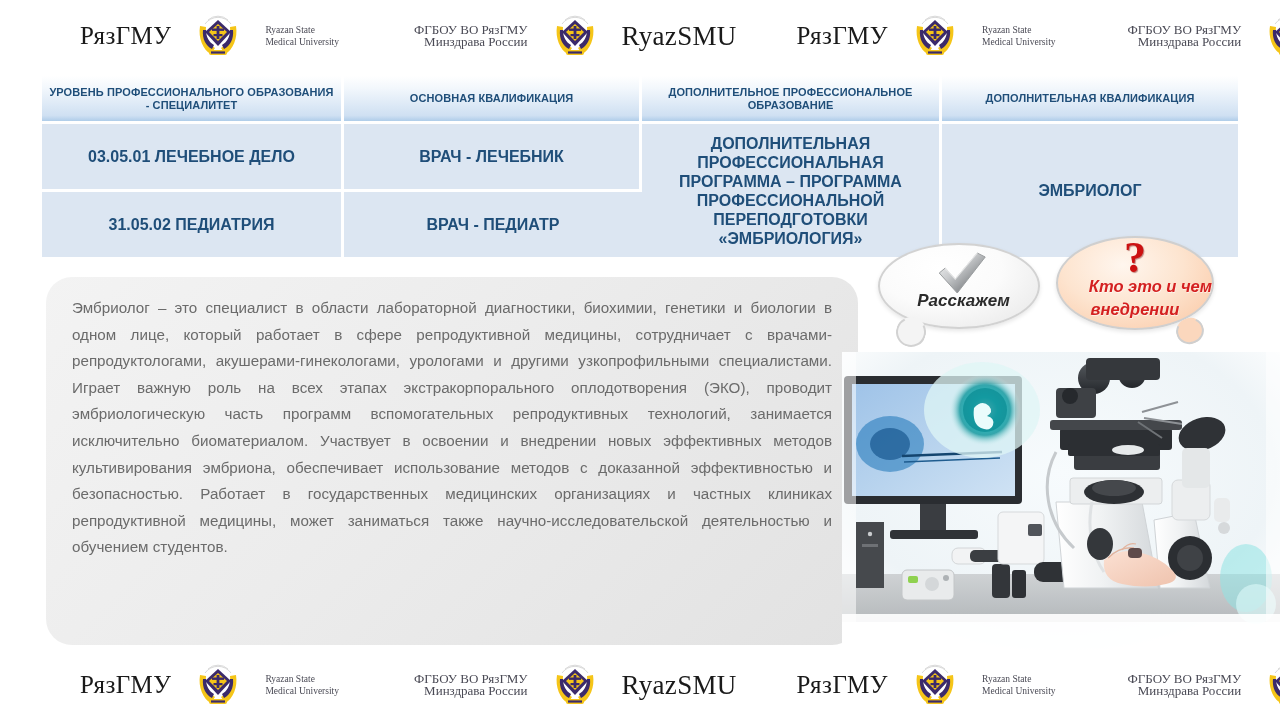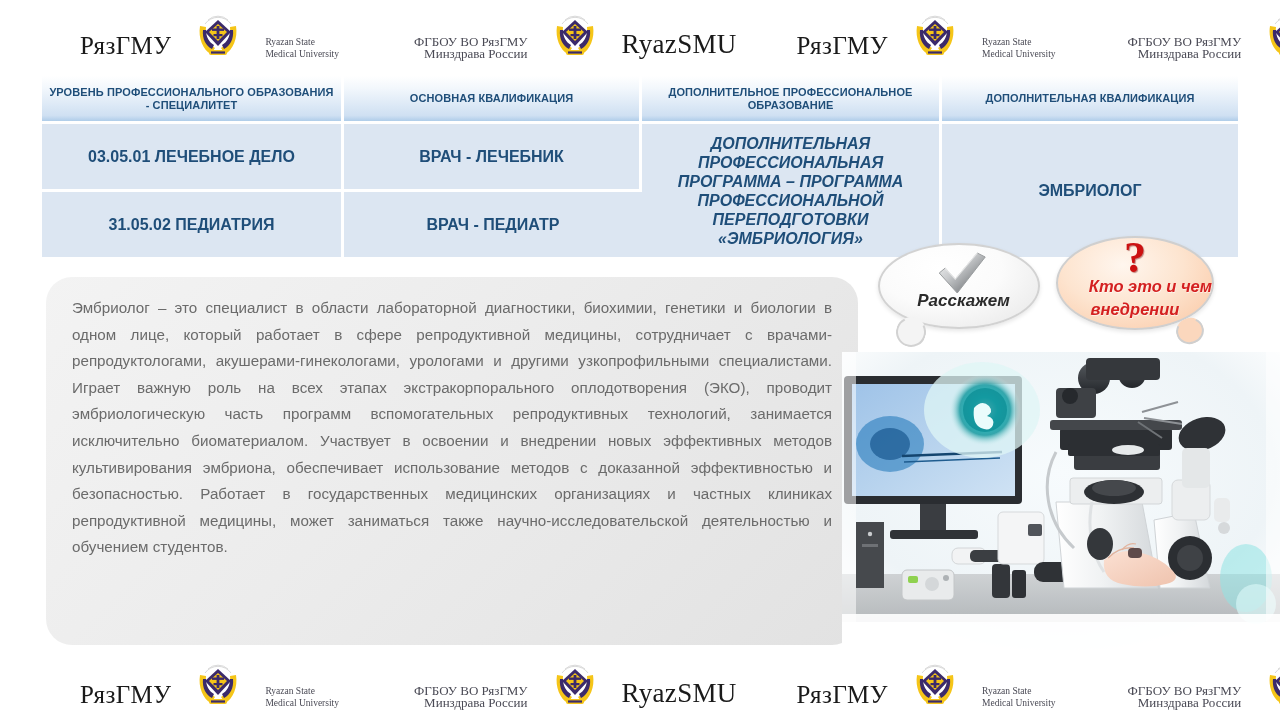--- a/index.html
+++ b/index.html
@@ -17,21 +17,21 @@
     left: 0; width: 1280px;
     display: flex;
     align-items: center;
     background: #ffffff;
   }
   .logo-band.header { top: 0; height: 72px; }
   .logo-band.footer { top: 650px; height: 70px; }
 
   .logo-unit {
     display: flex;
-    align-items: flex-end;
+    align-items: center;
     gap: 24px;
   }
   .logo-unit.u1 { margin-left: 80px; }
   .logo-unit.u2 { margin-left: 75px; }
   .logo-unit.u3 { margin-left: 60px; }
   .logo-unit.u4 { margin-left: 72px; }
 
   .logo-word-ru {
     font-family: "Liberation Serif", serif;
     font-size: 25px;
@@ -94,21 +94,20 @@
   }
   .col-a { width: 302px; }
   .col-b { width: 298px; }
   .col-c { width: 300px; }
   .col-d { width: 296px; }
 
   .cell-program {
     font-size: 15.5px;
     line-height: 19px;
     padding: 4px 10px;
-    font-style: italic;
   }
 
   
   .text-panel {
     position: absolute;
     left: 46px; top: 277px;
     width: 812px; height: 368px;
     background: linear-gradient(135deg, #f3f3f3 0%, #ececec 45%, #e2e2e2 100%);
     border-radius: 26px;
     padding: 18px 26px 10px 26px;

